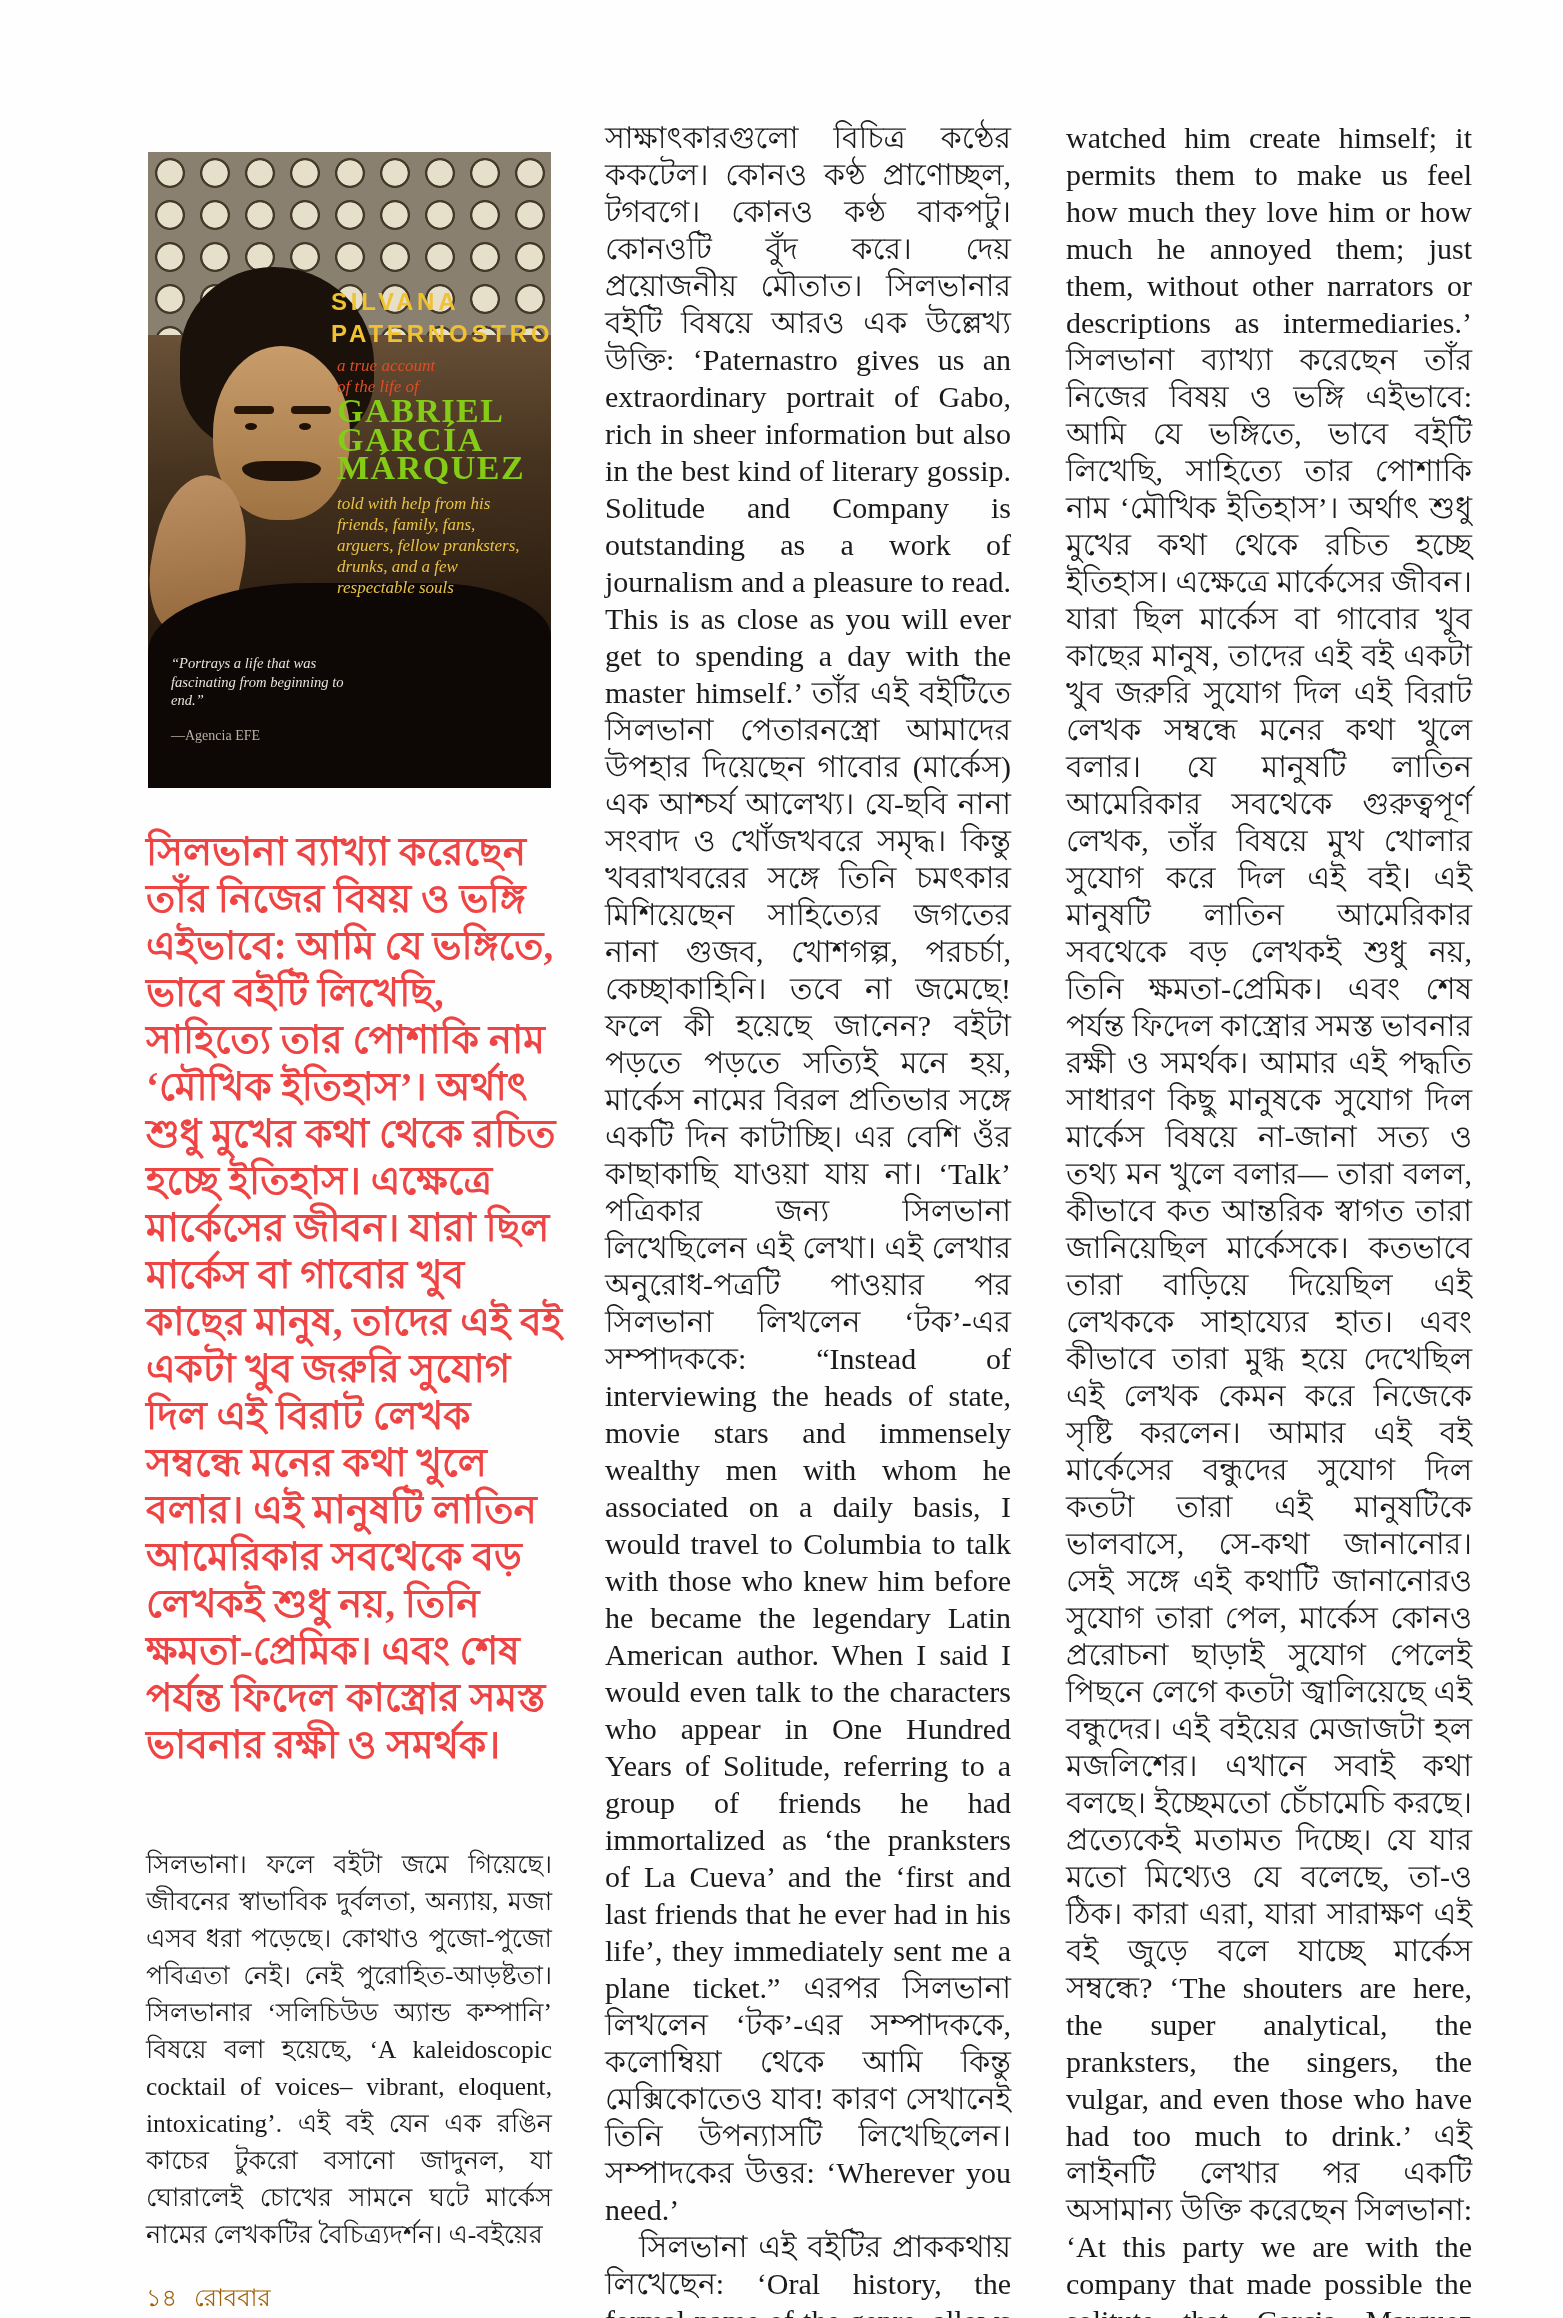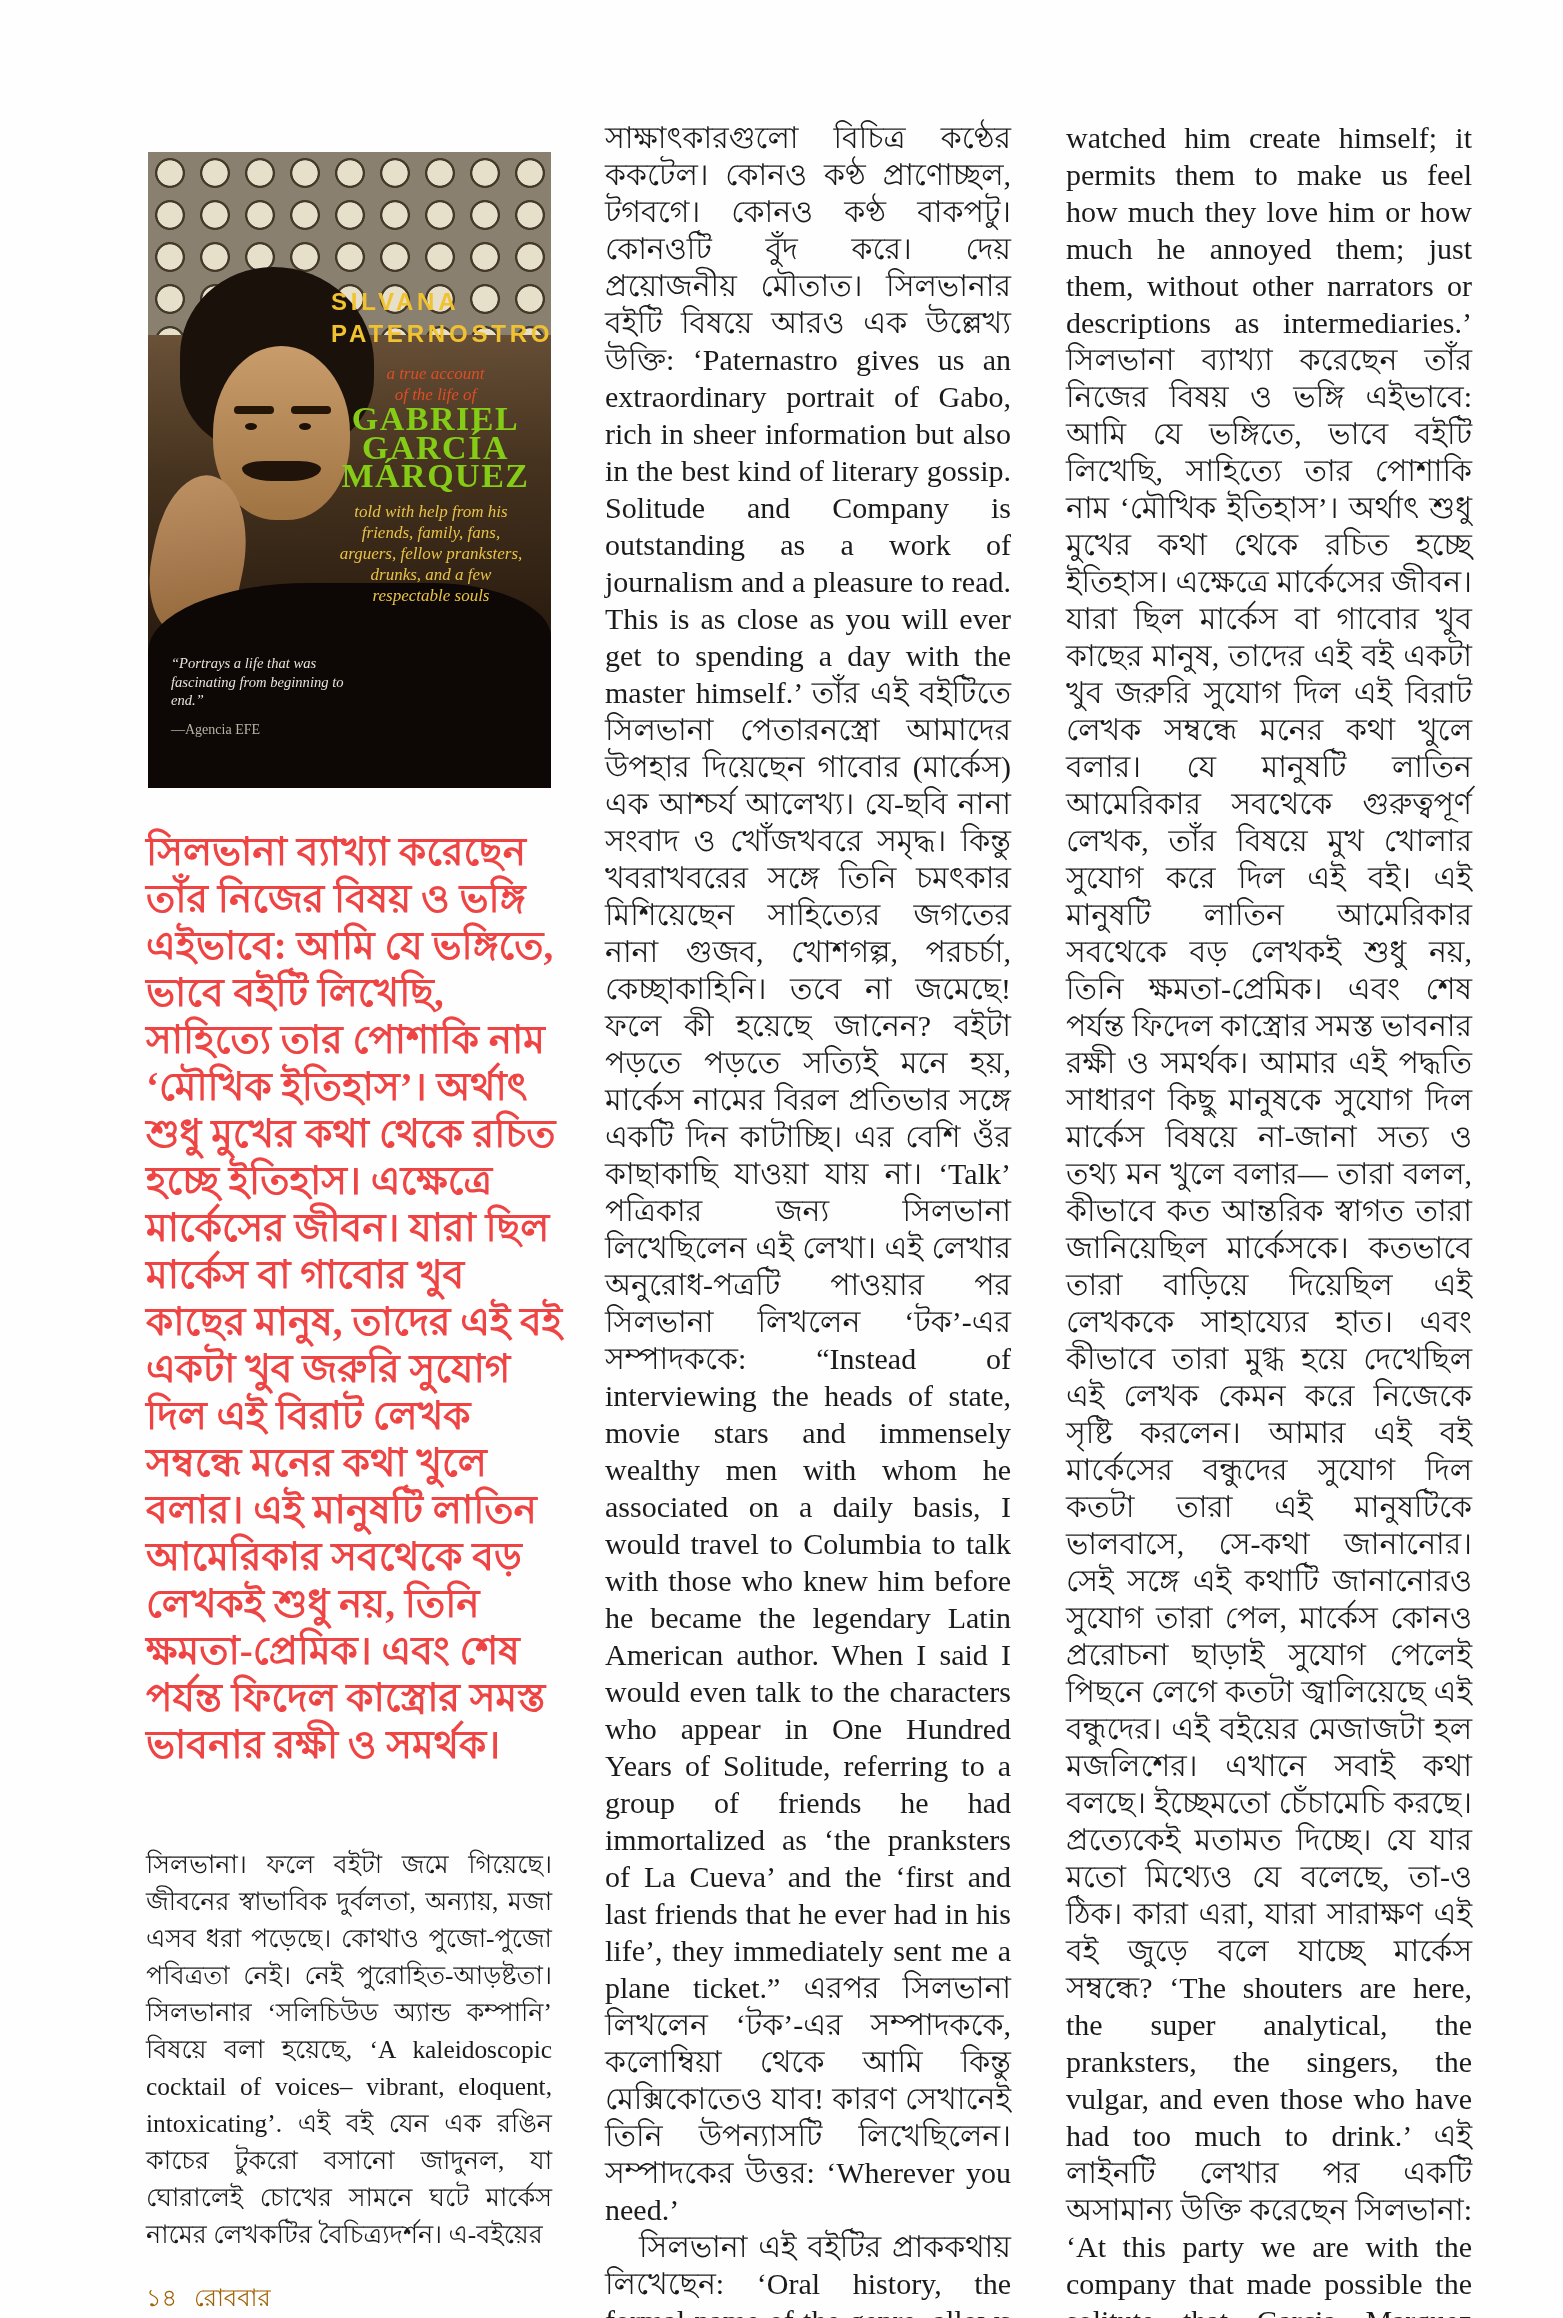--- a/index.html
+++ b/index.html
@@ -73,28 +73,28 @@
   .cover-title { position:absolute; left:114px; top:20px; z-index:3;
     font-family:"Liberation Serif", serif; font-size:46px; line-height:54px; }
   .cover-title .t1 { display:block; margin-left:20px; color:#f1e7c6; }
   .cover-title .t2 { display:block; color:#97a238; }
 
   .cover-author { position:absolute; left:183px; top:134px; z-index:3;
     font-family:"Liberation Sans", sans-serif; font-weight:bold;
     color:#f1c230; font-size:24px; line-height:32px; letter-spacing:3.8px; }
   .cover-author span { display:block; }
 
-  .cover-tagline { position:absolute; left:189px; top:211px; width:197px; z-index:3;text-align:center; }
+  .cover-tagline { position:absolute; left:189px; top:203px; width:197px; z-index:3; }
   .tg-line { color:#de4e25; font-style:italic; font-size:17px; line-height:21px; }
   .tg-name { color:#84cc16; font-weight:bold; font-size:34px; line-height:28.5px; letter-spacing:1.5px; }
   .tg-sub  { margin-top:10.8px; color:#e9c246; font-style:italic; font-size:17px; line-height:21px; width:188px; }
 
   .cover-review { position:absolute; left:23px; top:502px; width:209px; z-index:3;
     color:#e8e4da; font-style:italic; font-size:14.6px; line-height:18.5px; }
-  .cover-review .src { display:block; margin-top:11px; color:#b9b2a4; font-style:normal; font-size:14px; }
+  .cover-review .src { display:block; margin-top:17px; color:#b9b2a4; font-style:normal; font-size:14px; }
 </style>
 </head>
 <body>
 
 <div class="page">
 
   <div class="book-cover">
     <div class="cover-keys"></div>
     <div class="cover-photo">
       <div class="papers" style="position:absolute;left:-12.3px;top:365px;"></div>

